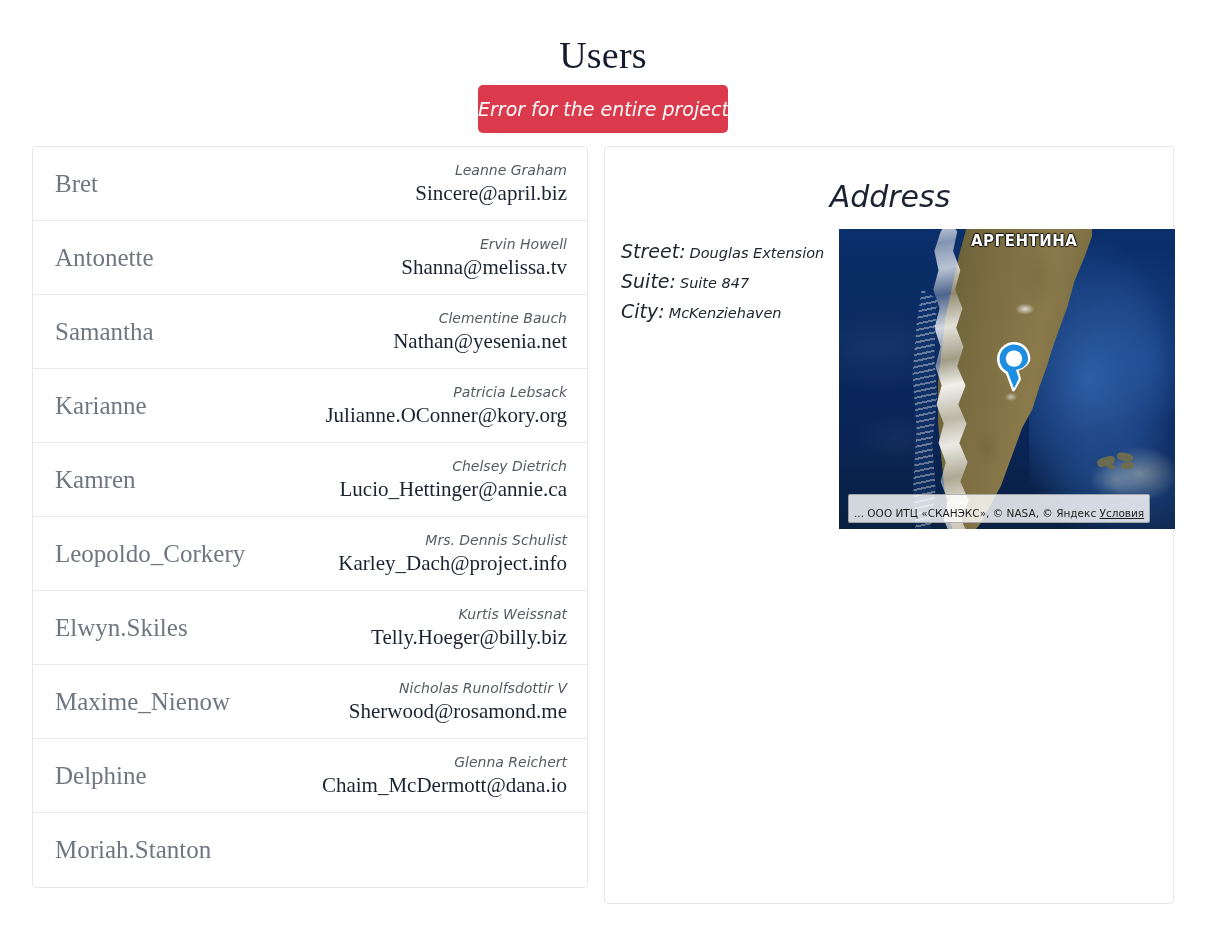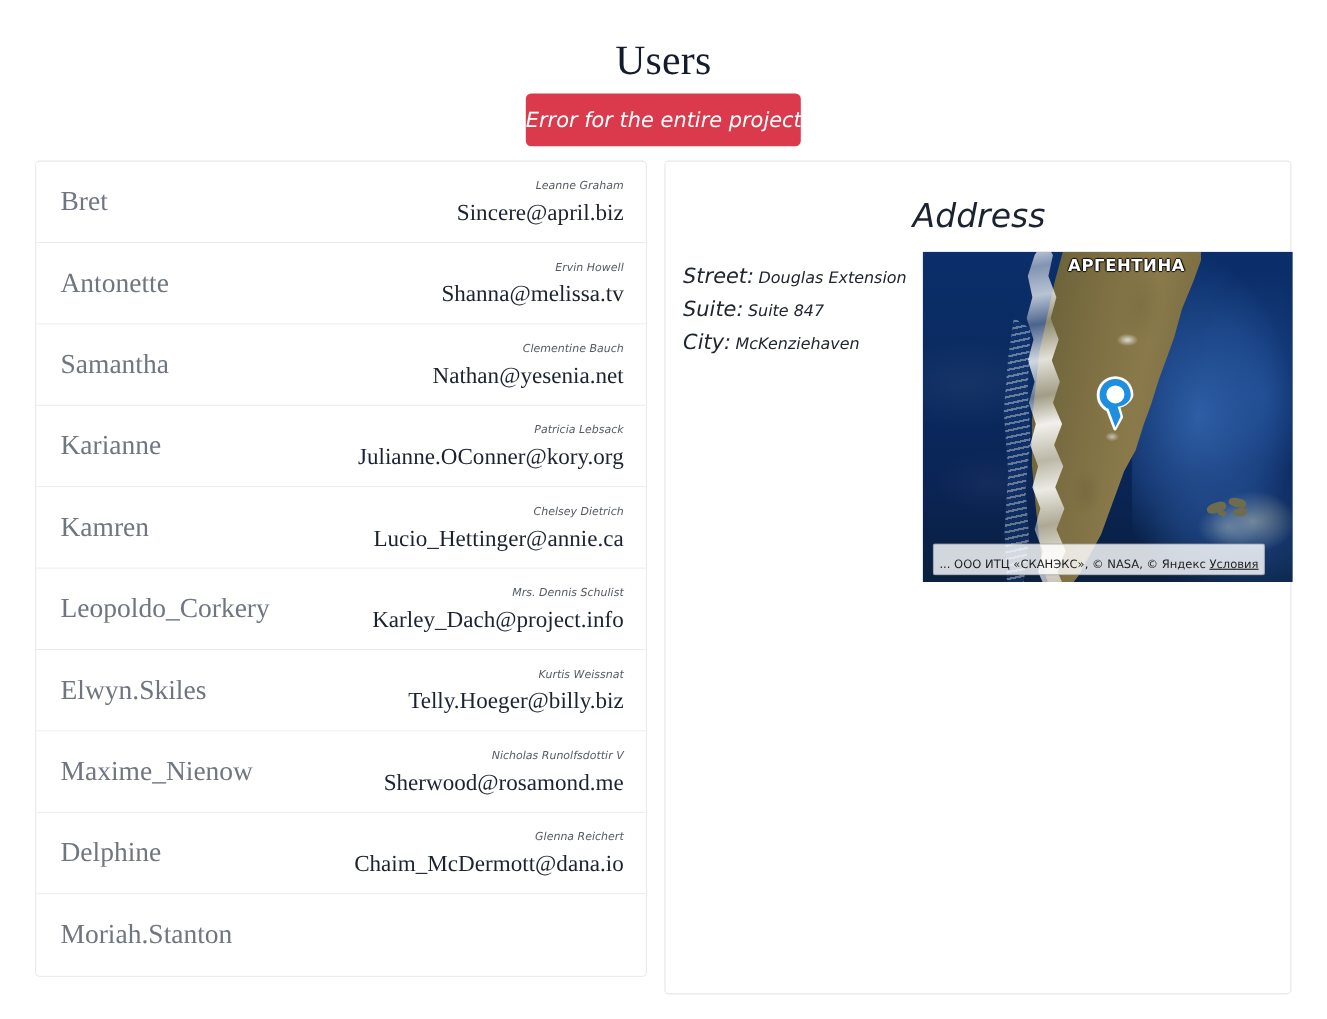--- a/index.html
+++ b/index.html
@@ -79,21 +79,21 @@
   .user-right {
     text-align: right;
     display: flex;
     flex-direction: column;
     align-items: flex-end;
     line-height: 1;
   }
   .user-fullname {
     font-family: "DejaVu Sans", "Liberation Sans", sans-serif;
     font-style: italic;
-    font-size: 10px;
+    font-size: 14px;
     color: #555b63;
     line-height: 18px;
     margin-bottom: 1px;
     white-space: nowrap;
   }
   .user-email {
     font-family: "Liberation Serif", "DejaVu Serif", serif;
     font-size: 21px;
     color: #1b2230;
     line-height: 26px;

